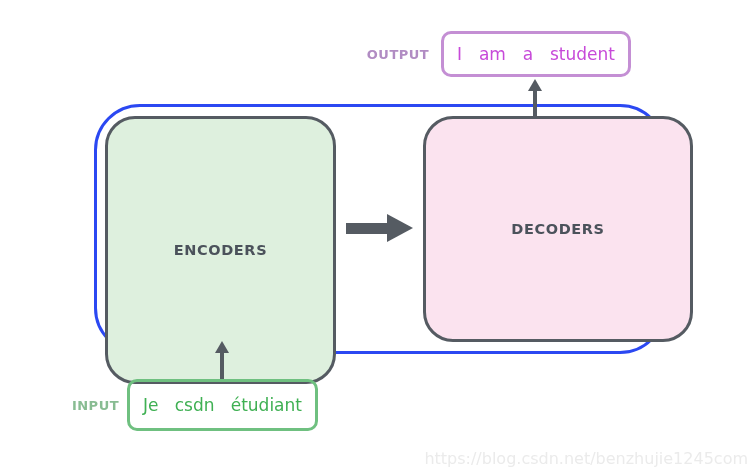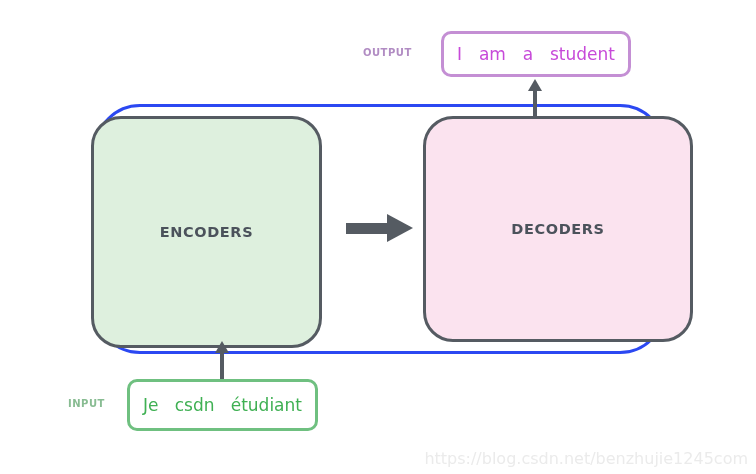--- a/index.html
+++ b/index.html
@@ -33,21 +33,21 @@
     border-radius: 30px;
     display: flex;
     align-items: center;
     justify-content: center;
     font-size: 14.5px;
     font-weight: 600;
     letter-spacing: 0.6px;
     color: var(--box-label-text);
     z-index: 2;
   }
-  #encoders-box { left: 91px; top: 116px; width: 231px; height: 232px; background: var(--encoder-fill); text-align: center; }
+  #encoders-box { left: 105px; top: 116px; width: 231px; height: 268px; background: var(--encoder-fill); text-align: center; }
   #decoders-box { left: 423px; top: 116px; width: 270px; height: 226px; background: var(--decoder-fill); }
 
   
   #h-arrow-shaft {
     position: absolute;
     left: 346px; top: 223px;
     width: 41px; height: 11px;
     background: var(--arrow);
     z-index: 2;
   }
@@ -117,24 +117,24 @@
   }
   #input-box {
     left: 127px; top: 379px;
     width: 191px; height: 52px;
     border: 3px solid var(--input-border);
     color: var(--input-text);
   }
 
   .side-label {
     position: absolute;
-    font-size: 10px;
+    font-size: 13px;
     font-weight: bold;
     letter-spacing: 0.5px;
-    text-align: left;
+    text-align: center;
     z-index: 2;
   }
   #output-label { left: 363px; top: 47px; width: 70px; color: var(--output-label); }
   #input-label  { left: 68px;  top: 398px; width: 55px; color: var(--input-label); }
 
   #watermark {
     position: absolute;
     right: 8px; bottom: 6px;
     font-size: 16px;
     color: var(--watermark);

